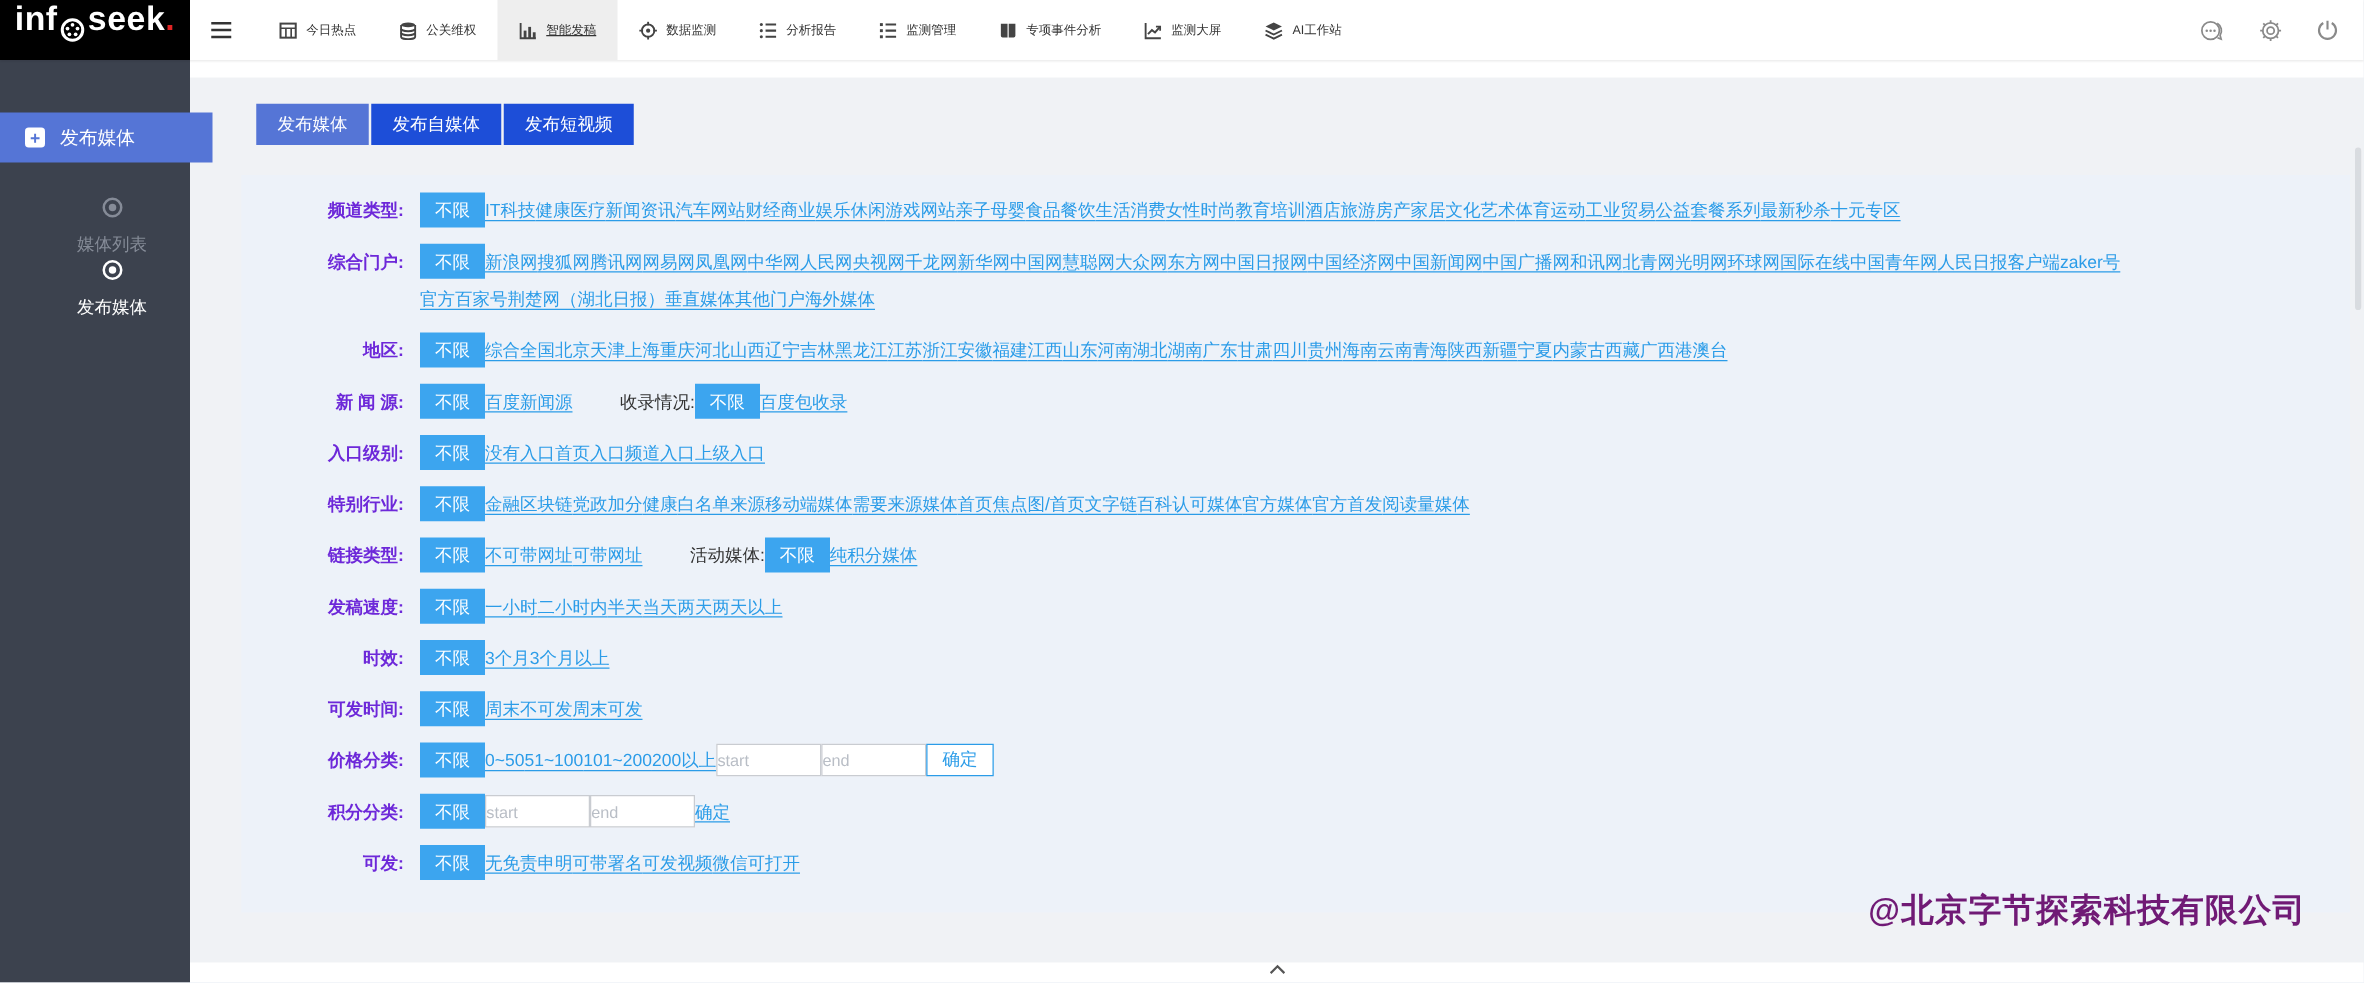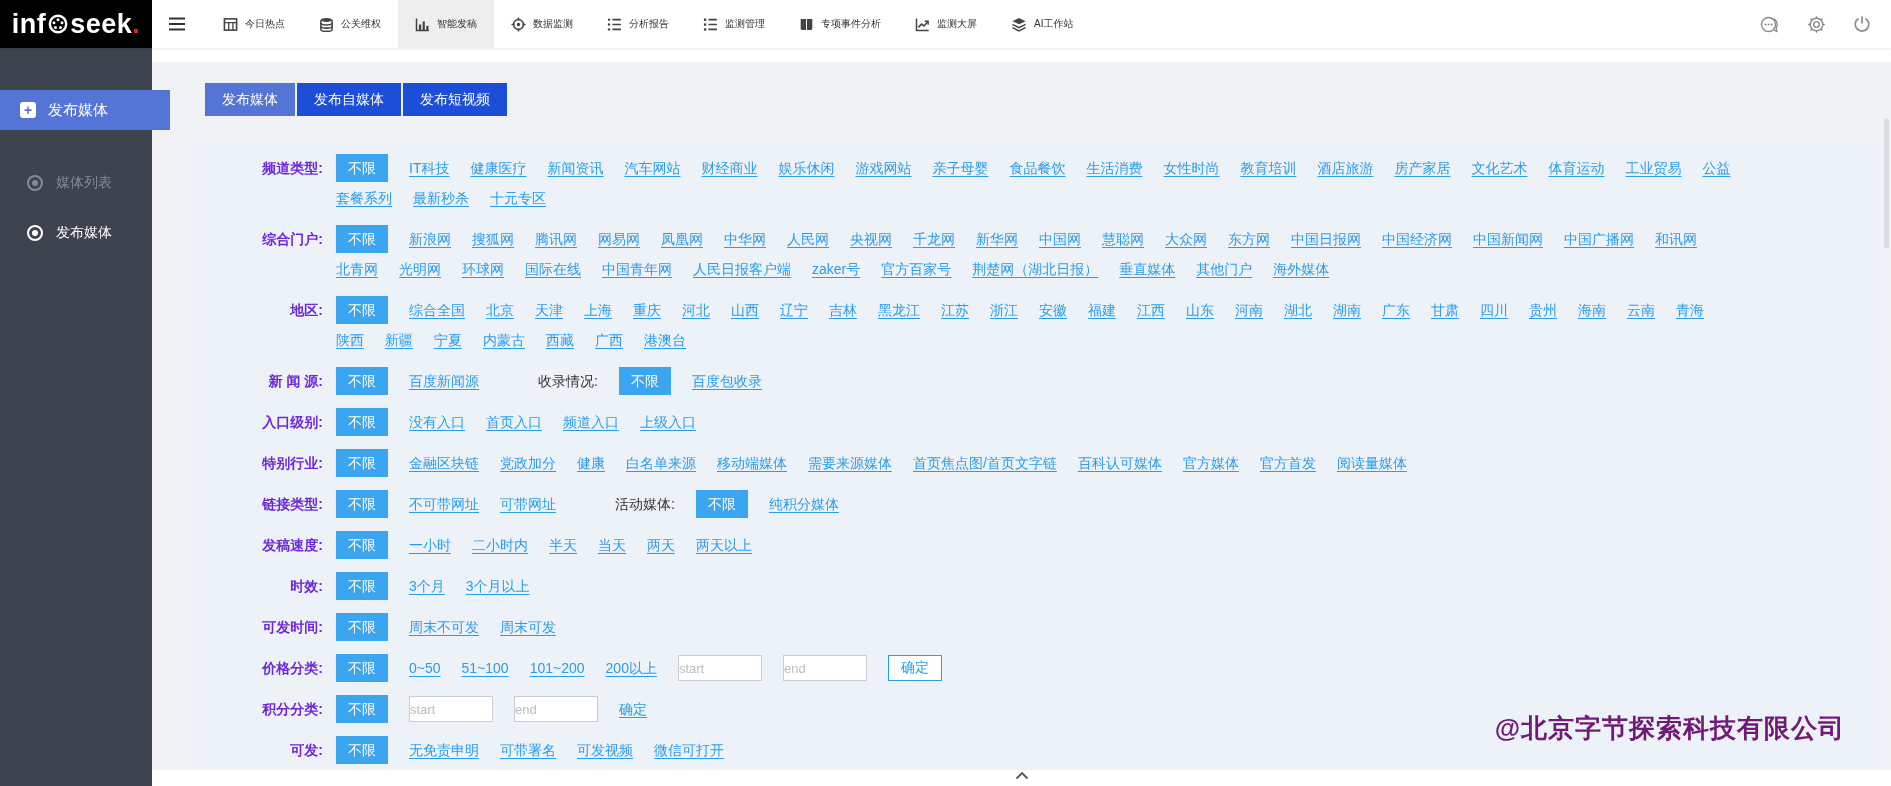--- a/index.html
+++ b/index.html
@@ -4,53 +4,53 @@
 <style>
   html,body{margin:0;padding:0;}
   body{
     width:1891px;height:786px;overflow:hidden;position:relative;
     font-family:"Liberation Sans","DejaVu Sans",sans-serif;
     background:#f0f2f5;
   }
   
   .topnav{position:absolute;top:0;left:0;right:0;height:48px;background:#fff;
     display:flex;align-items:stretch;z-index:20;box-shadow:0 1px 2px rgba(0,0,0,.1);}
-  .logo{width:152px;background:#000;color:#fff;display:flex;align-items:center;justify-content:center;
+  .logo{width:152px;background:#000;color:#fff;display:flex;justify-content:center;
     font-size:27px;font-weight:bold;letter-spacing:.5px;flex-shrink:0;}
   .logo .logo-gear{display:flex;align-items:center;margin:0 1px;}
   .logo .dot{color:#e02424;}
   .hamburger{display:flex;align-items:center;padding:0 15px;cursor:pointer;}
   .nav-items{display:flex;align-items:stretch;margin-left:4px;}
   .nav-item{display:flex;align-items:center;gap:7px;padding:0 17px;font-size:10px;color:#333;cursor:pointer;white-space:nowrap;}
-  .nav-item.active{background:#eeeeee;}
+  .nav-item.active{background:#eeeeee;text-decoration:underline;}
   .nav-item .ic{display:flex;align-items:center;}
   .nav-right{margin-left:auto;display:flex;align-items:center;gap:27px;padding-right:20px;}
   .nav-right .rico{display:flex;align-items:center;cursor:pointer;}
   
   .sidebar{position:absolute;top:48px;left:0;width:152px;bottom:0;background:#3c424e;z-index:10;}
   .pub-btn{margin-top:42px;width:170px;height:40px;background:#5575d6;color:#fff;
     display:flex;align-items:center;padding-left:20px;gap:12px;font-size:15px;cursor:pointer;box-sizing:border-box;}
   .plus-box{width:16px;height:16px;background:#fff;border-radius:3px;color:#5575d6;
     font-size:14px;font-weight:bold;display:flex;align-items:center;justify-content:center;line-height:1;}
   .side-menu{margin-top:28px;}
   .side-item{height:50px;display:flex;align-items:center;gap:13px;padding-left:27px;
-    font-size:14px;color:#858b97;cursor:pointer;}
+    font-size:14px;color:#858b97;cursor:pointer;flex-direction:column;}
   .side-item.active{color:#ffffff;}
   .radio-ico{width:12px;height:12px;border:2px solid currentColor;border-radius:50%;position:relative;flex-shrink:0;}
   .radio-ico::after{content:"";position:absolute;left:3px;top:3px;width:6px;height:6px;border-radius:50%;background:currentColor;}
   
   .main{position:absolute;top:48px;left:152px;right:0;bottom:0;background:#f0f2f5;}
   .white-gap{height:14px;background:#fff;}
   .tabs{display:flex;gap:2px;margin:21px 0 0 53px;}
   .tab{height:33px;line-height:33px;padding:0 17px;font-size:14px;color:#fff;background:#1d4ed8;cursor:pointer;}
   .tab.active{background:#5575d6;}
   .panel{margin:24px 11px 0 41px;background:#edf2f9;padding:13px 0 14px;}
   .f-row{display:flex;align-items:flex-start;padding-bottom:11px;font-size:14px;}
   .f-label{width:130px;text-align:right;color:#6d28d9;flex-shrink:0;line-height:30px;white-space:pre;font-weight:bold;}
-  .f-opts{display:flex;flex-wrap:wrap;align-items:flex-start;margin-left:13px;column-gap:21px;line-height:30px;width:1400px;}
+  .f-opts{display:flex;flex-wrap:wrap;align-items:flex-start;margin-left:13px;line-height:30px;width:1400px;}
   .chip{display:inline-block;height:28px;line-height:28px;margin-top:1px;padding:0 12px;background:#3ca5ef;color:#fff;cursor:pointer;}
   .opt{color:#2b9ce8;text-decoration:underline;text-underline-offset:3px;cursor:pointer;white-space:nowrap;}
   .extra-label{color:#333;margin-left:38px;white-space:pre;}
   .f-input{width:82px;height:24px;margin-top:2px;border:1px solid #c9ccd1;background:#fff;
     padding:0 0;font-size:13px;color:#333;font-family:inherit;outline:none;}
   .f-input::placeholder{color:#b9bec6;}
   .confirm-btn{height:26px;margin-top:2px;padding:0 12px;background:#fff;border:1px solid #2b9ce8;
     color:#2b9ce8;font-size:14px;font-family:inherit;cursor:pointer;}
   .confirm-link{color:#2b9ce8;text-decoration:underline;text-underline-offset:3px;cursor:pointer;}
   .footer-strip{position:absolute;left:0;right:0;bottom:0;height:16px;background:#fff;

